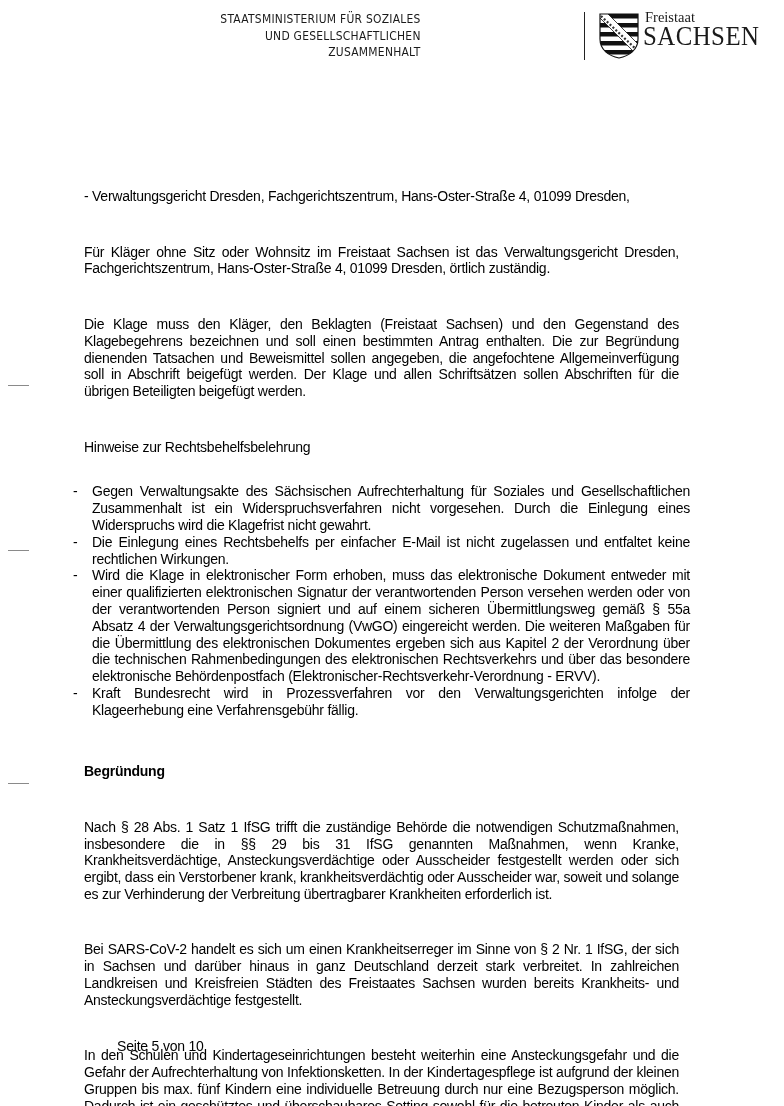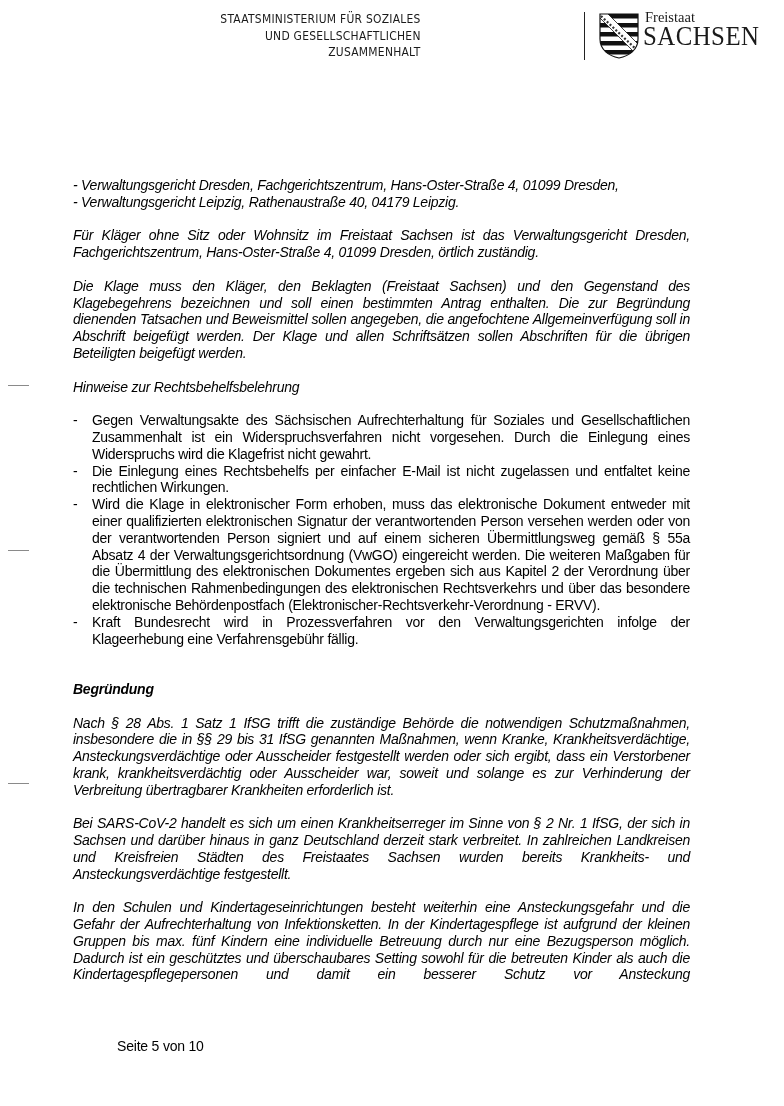--- a/index.html
+++ b/index.html
@@ -88,22 +88,21 @@
     .content {
       position: absolute;
       left: 73px;
       top: 177px;
       width: 617px;
       font-size: 14px;
       line-height: 16.8px;
       letter-spacing: -0.25px;
     }
     .content p {
-      margin: 0;
-      font-style: italic;
+      margin: 11px;
     }
     .justify {
       text-align: justify;
     }
     .gap { height: 16.8px; }
     .list {
       margin: 0;
       padding: 0;
       list-style: none;
     }
@@ -162,21 +161,20 @@
   <div class="freistaat">Freistaat</div>
   <div class="sachsen">SACHSEN</div>
 </div>
 
 <div class="margin-mark" style="top:385px;"></div>
 <div class="margin-mark" style="top:550px;"></div>
 <div class="margin-mark" style="top:783px;"></div>
 
 <div class="content">
   <p>- Verwaltungsgericht Dresden, Fachgerichtszentrum, Hans-Oster-Straße 4, 01099 Dresden,</p>
-  <p>- Verwaltungsgericht Leipzig, Rathenaustraße 40, 04179 Leipzig.</p>
   <div class="gap"></div>
   <p class="justify">Für Kläger ohne Sitz oder Wohnsitz im Freistaat Sachsen ist das Verwaltungsgericht Dresden, Fachgerichtszentrum, Hans-Oster-Straße 4, 01099 Dresden, örtlich zuständig.</p>
   <div class="gap"></div>
   <p class="justify">Die Klage muss den Kläger, den Beklagten (Freistaat Sachsen) und den Gegenstand des Klagebegehrens bezeichnen und soll einen bestimmten Antrag enthalten. Die zur Begründung dienenden Tatsachen und Beweismittel sollen angegeben, die angefochtene Allgemeinverfügung soll in Abschrift beigefügt werden. Der Klage und allen Schriftsätzen sollen Abschriften für die übrigen Beteiligten beigefügt werden.</p>
   <div class="gap"></div>
   <p>Hinweise zur Rechtsbehelfsbelehrung</p>
   <div class="gap"></div>
   <ul class="list">
     <li>
       <span class="dash">-</span>

